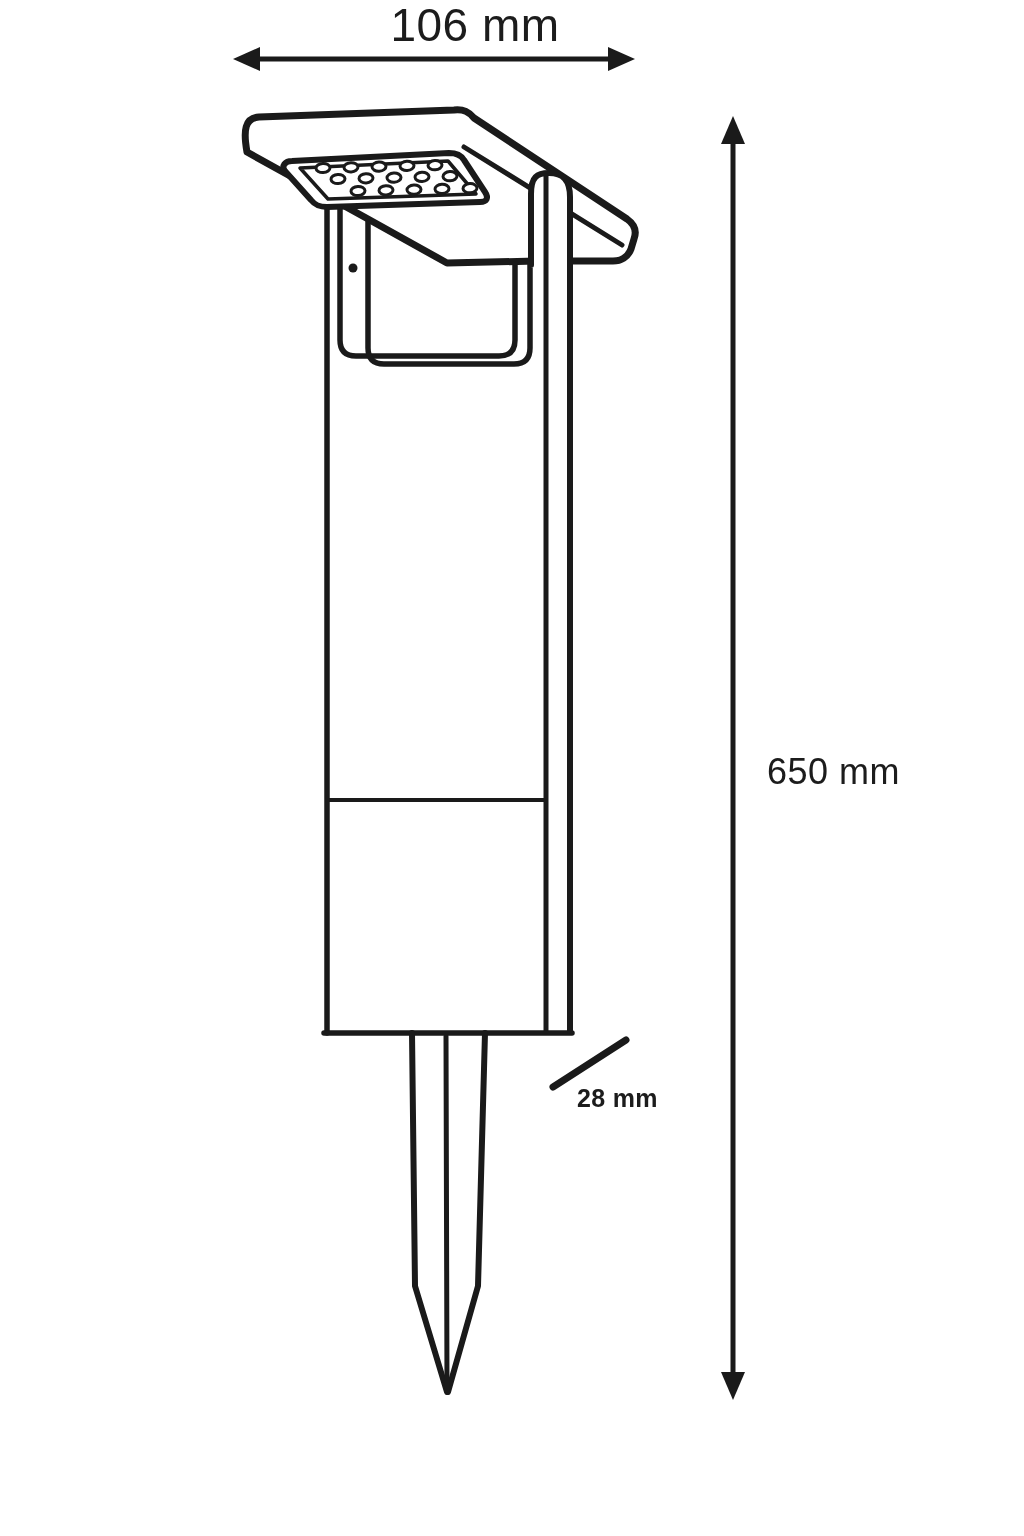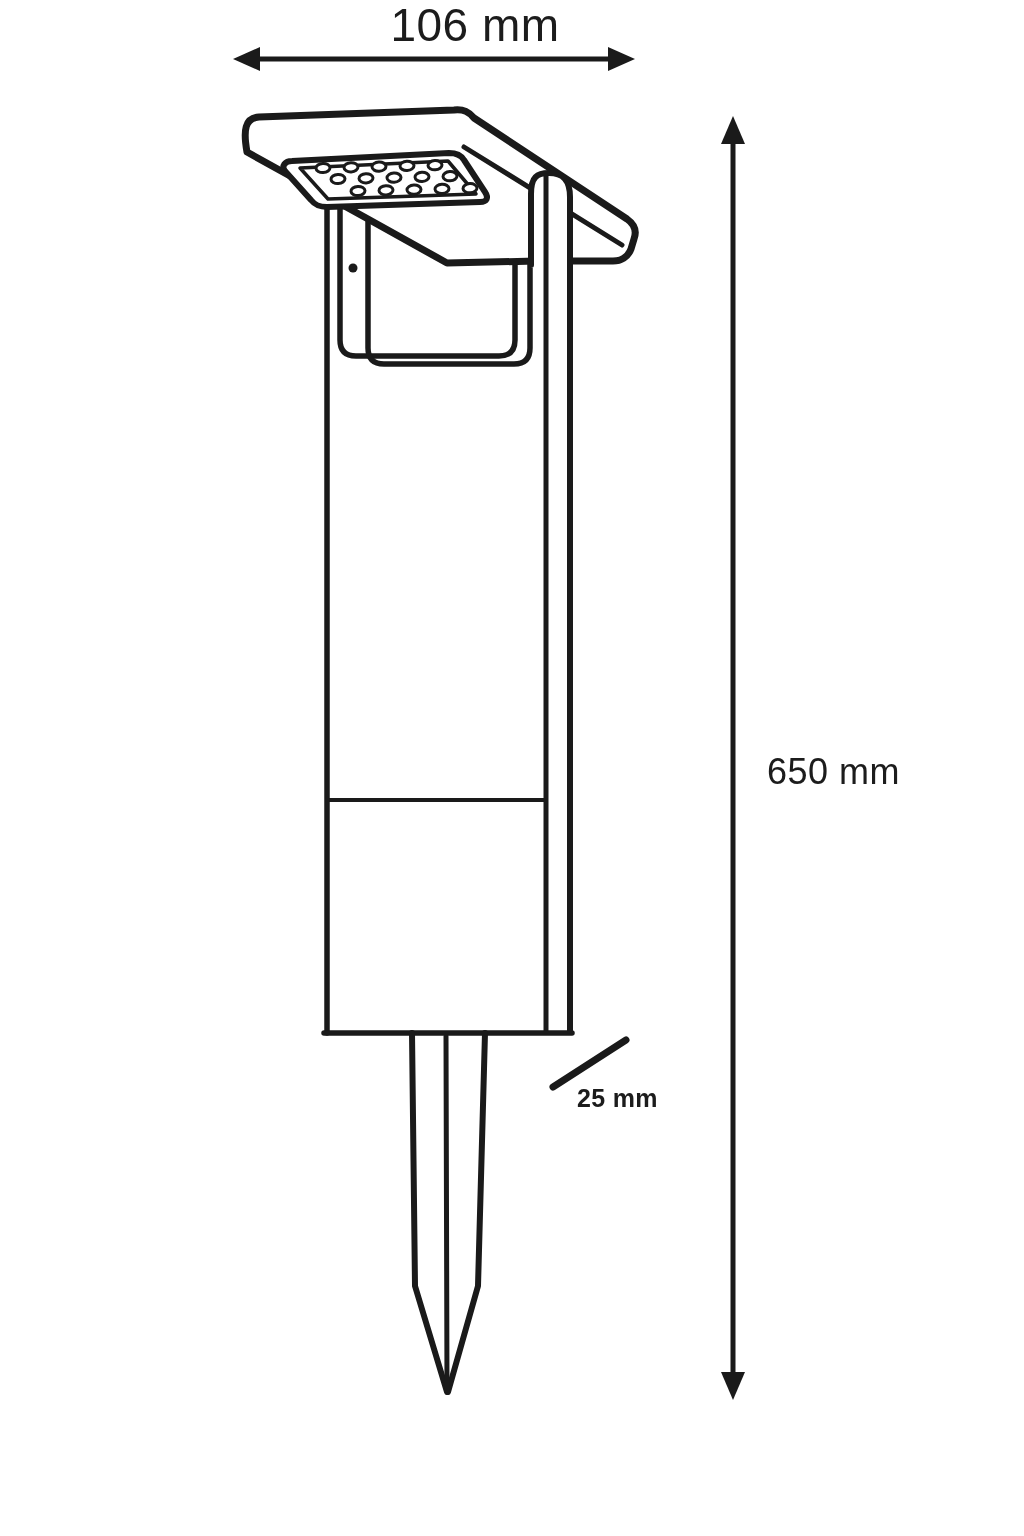--- a/index.html
+++ b/index.html
@@ -124,14 +124,14 @@
         <path d="M 531,265 V 194 C 531,177 537,173 549,173 C 563,173 570,180 570,197 V 1031" stroke-width="6"></path>
         <path d="M 546,176 V 1031" stroke-width="5"></path>
       </g>
 
       <line x1="553" y1="1087" x2="626" y2="1040" stroke-width="7"></line>
     </g>
   </svg>
 
   <div id="label-width" class="dim-label">106 mm</div>
   <div id="label-height" class="dim-label">650 mm</div>
-  <div id="label-spike" class="dim-label">25 mm</div>
+  <div id="label-spike" class="dim-label">28 mm</div>
 </div>
 
 </body></html>

